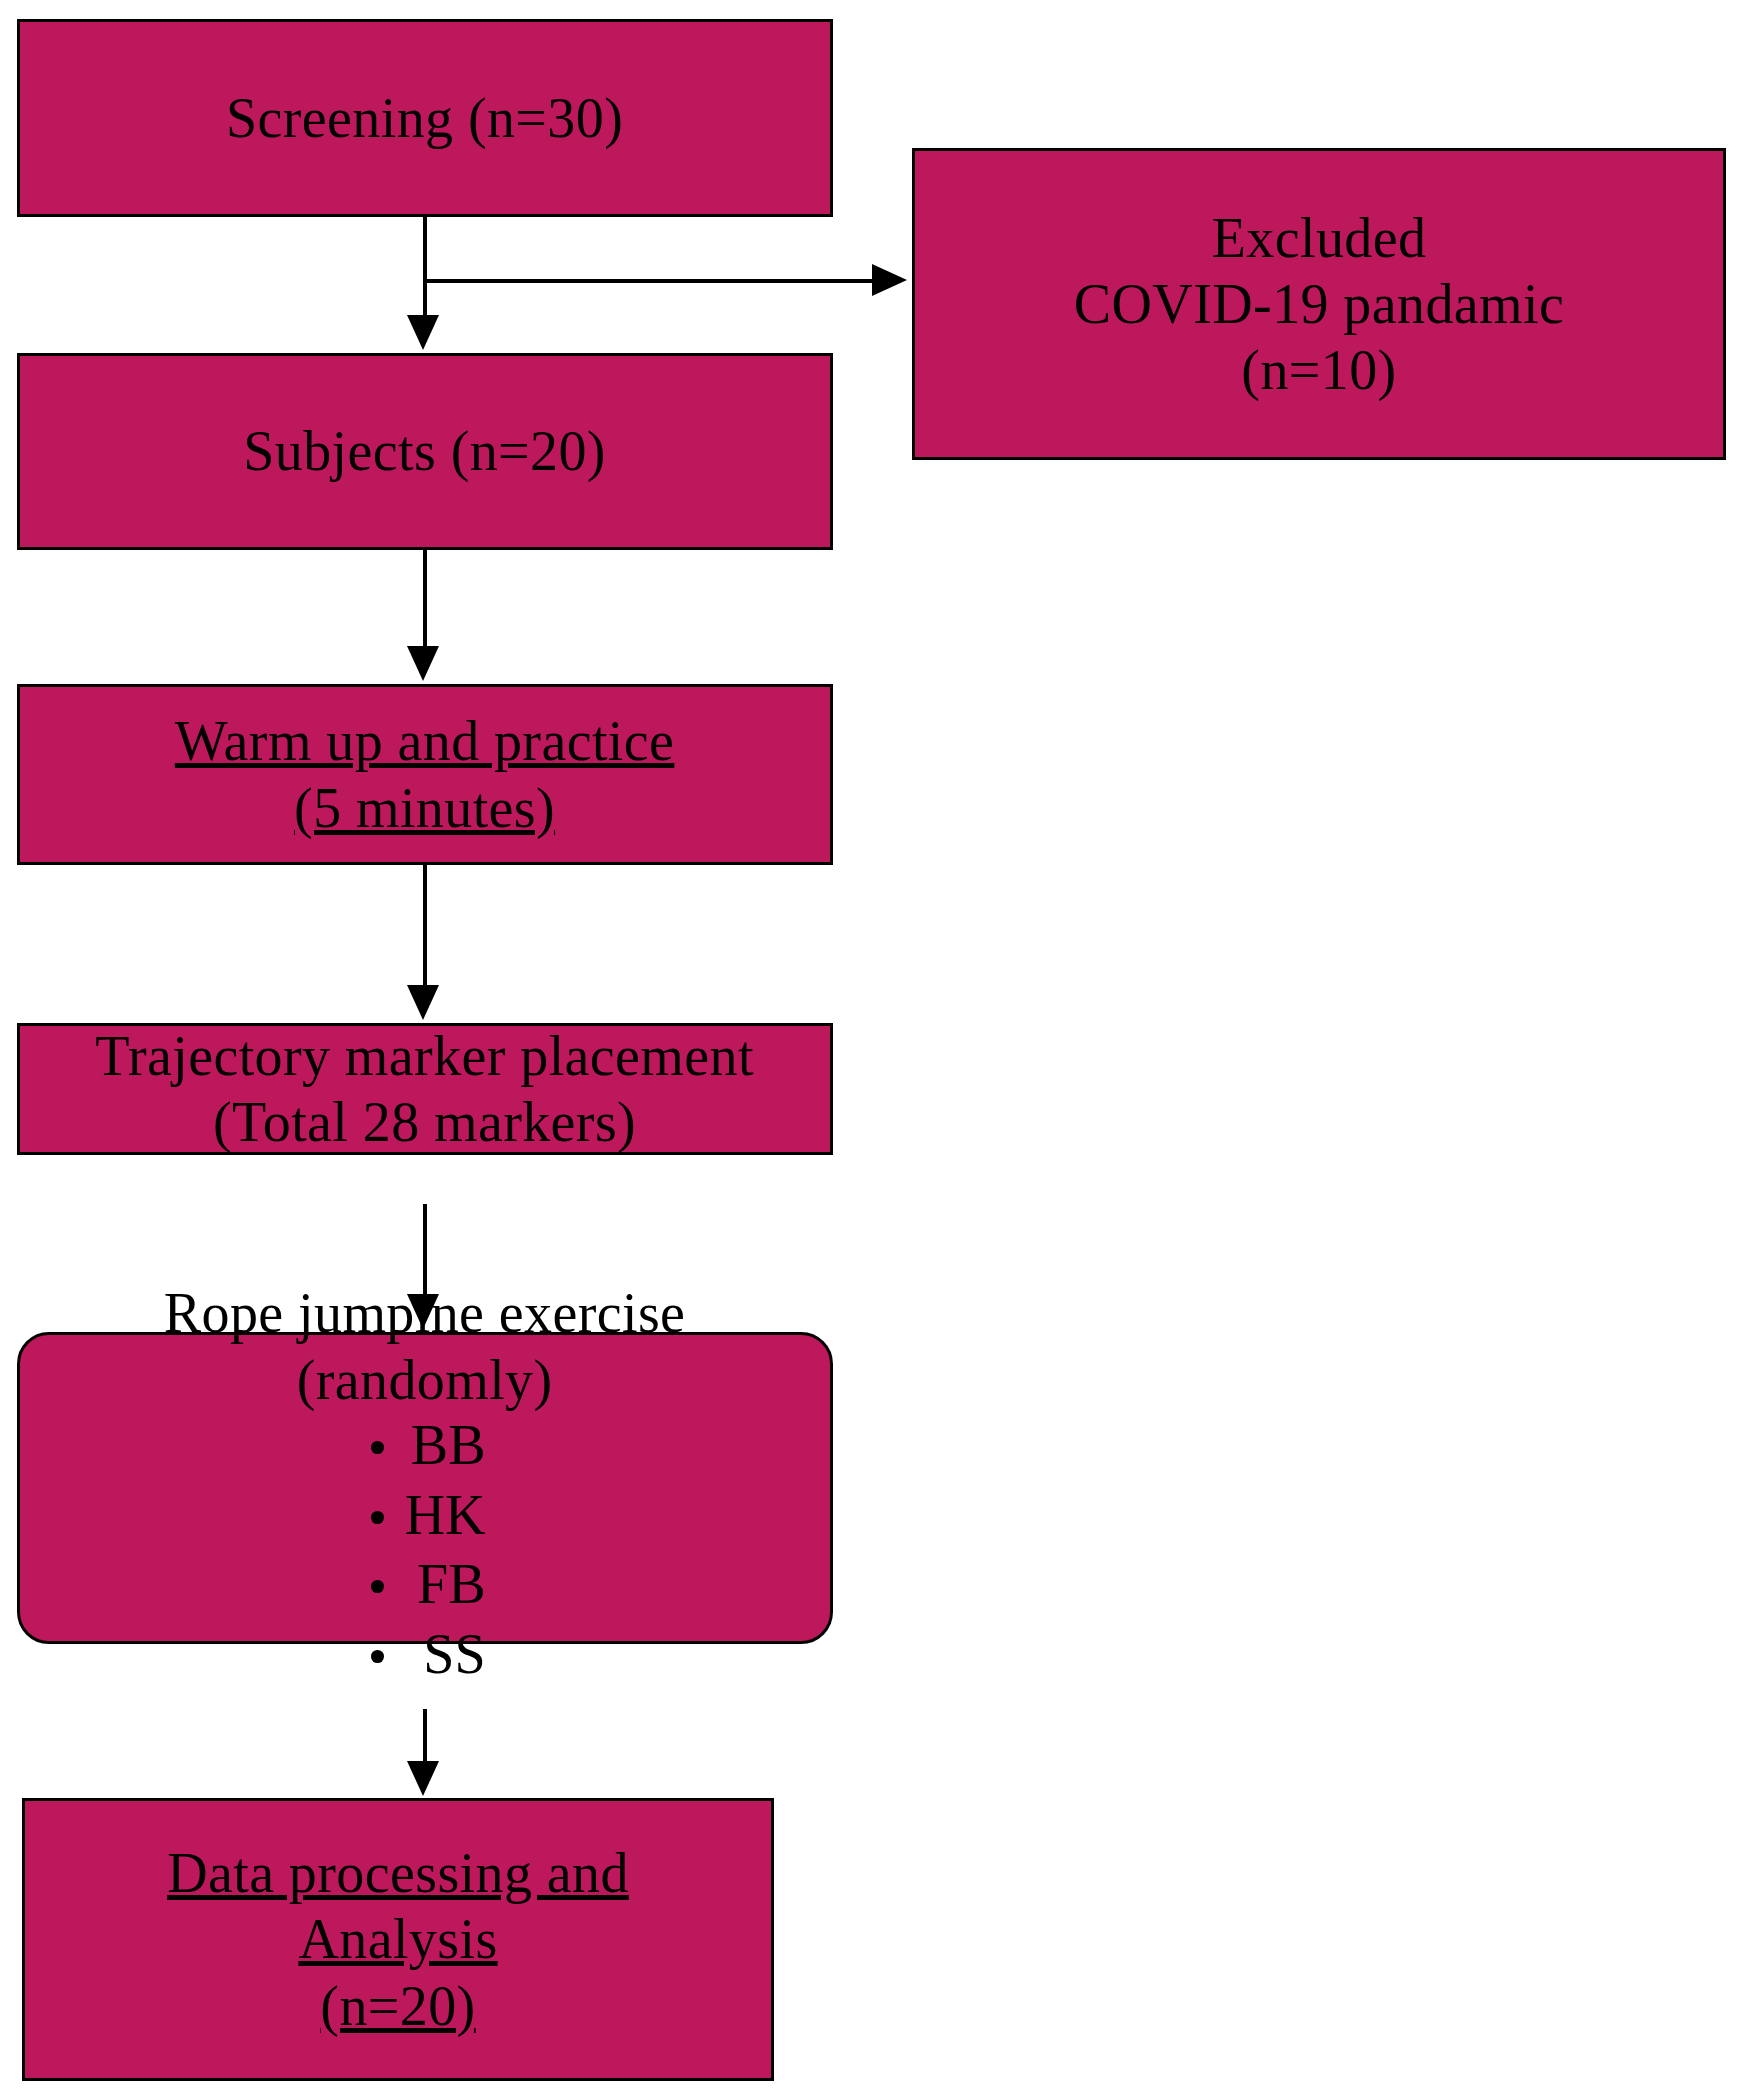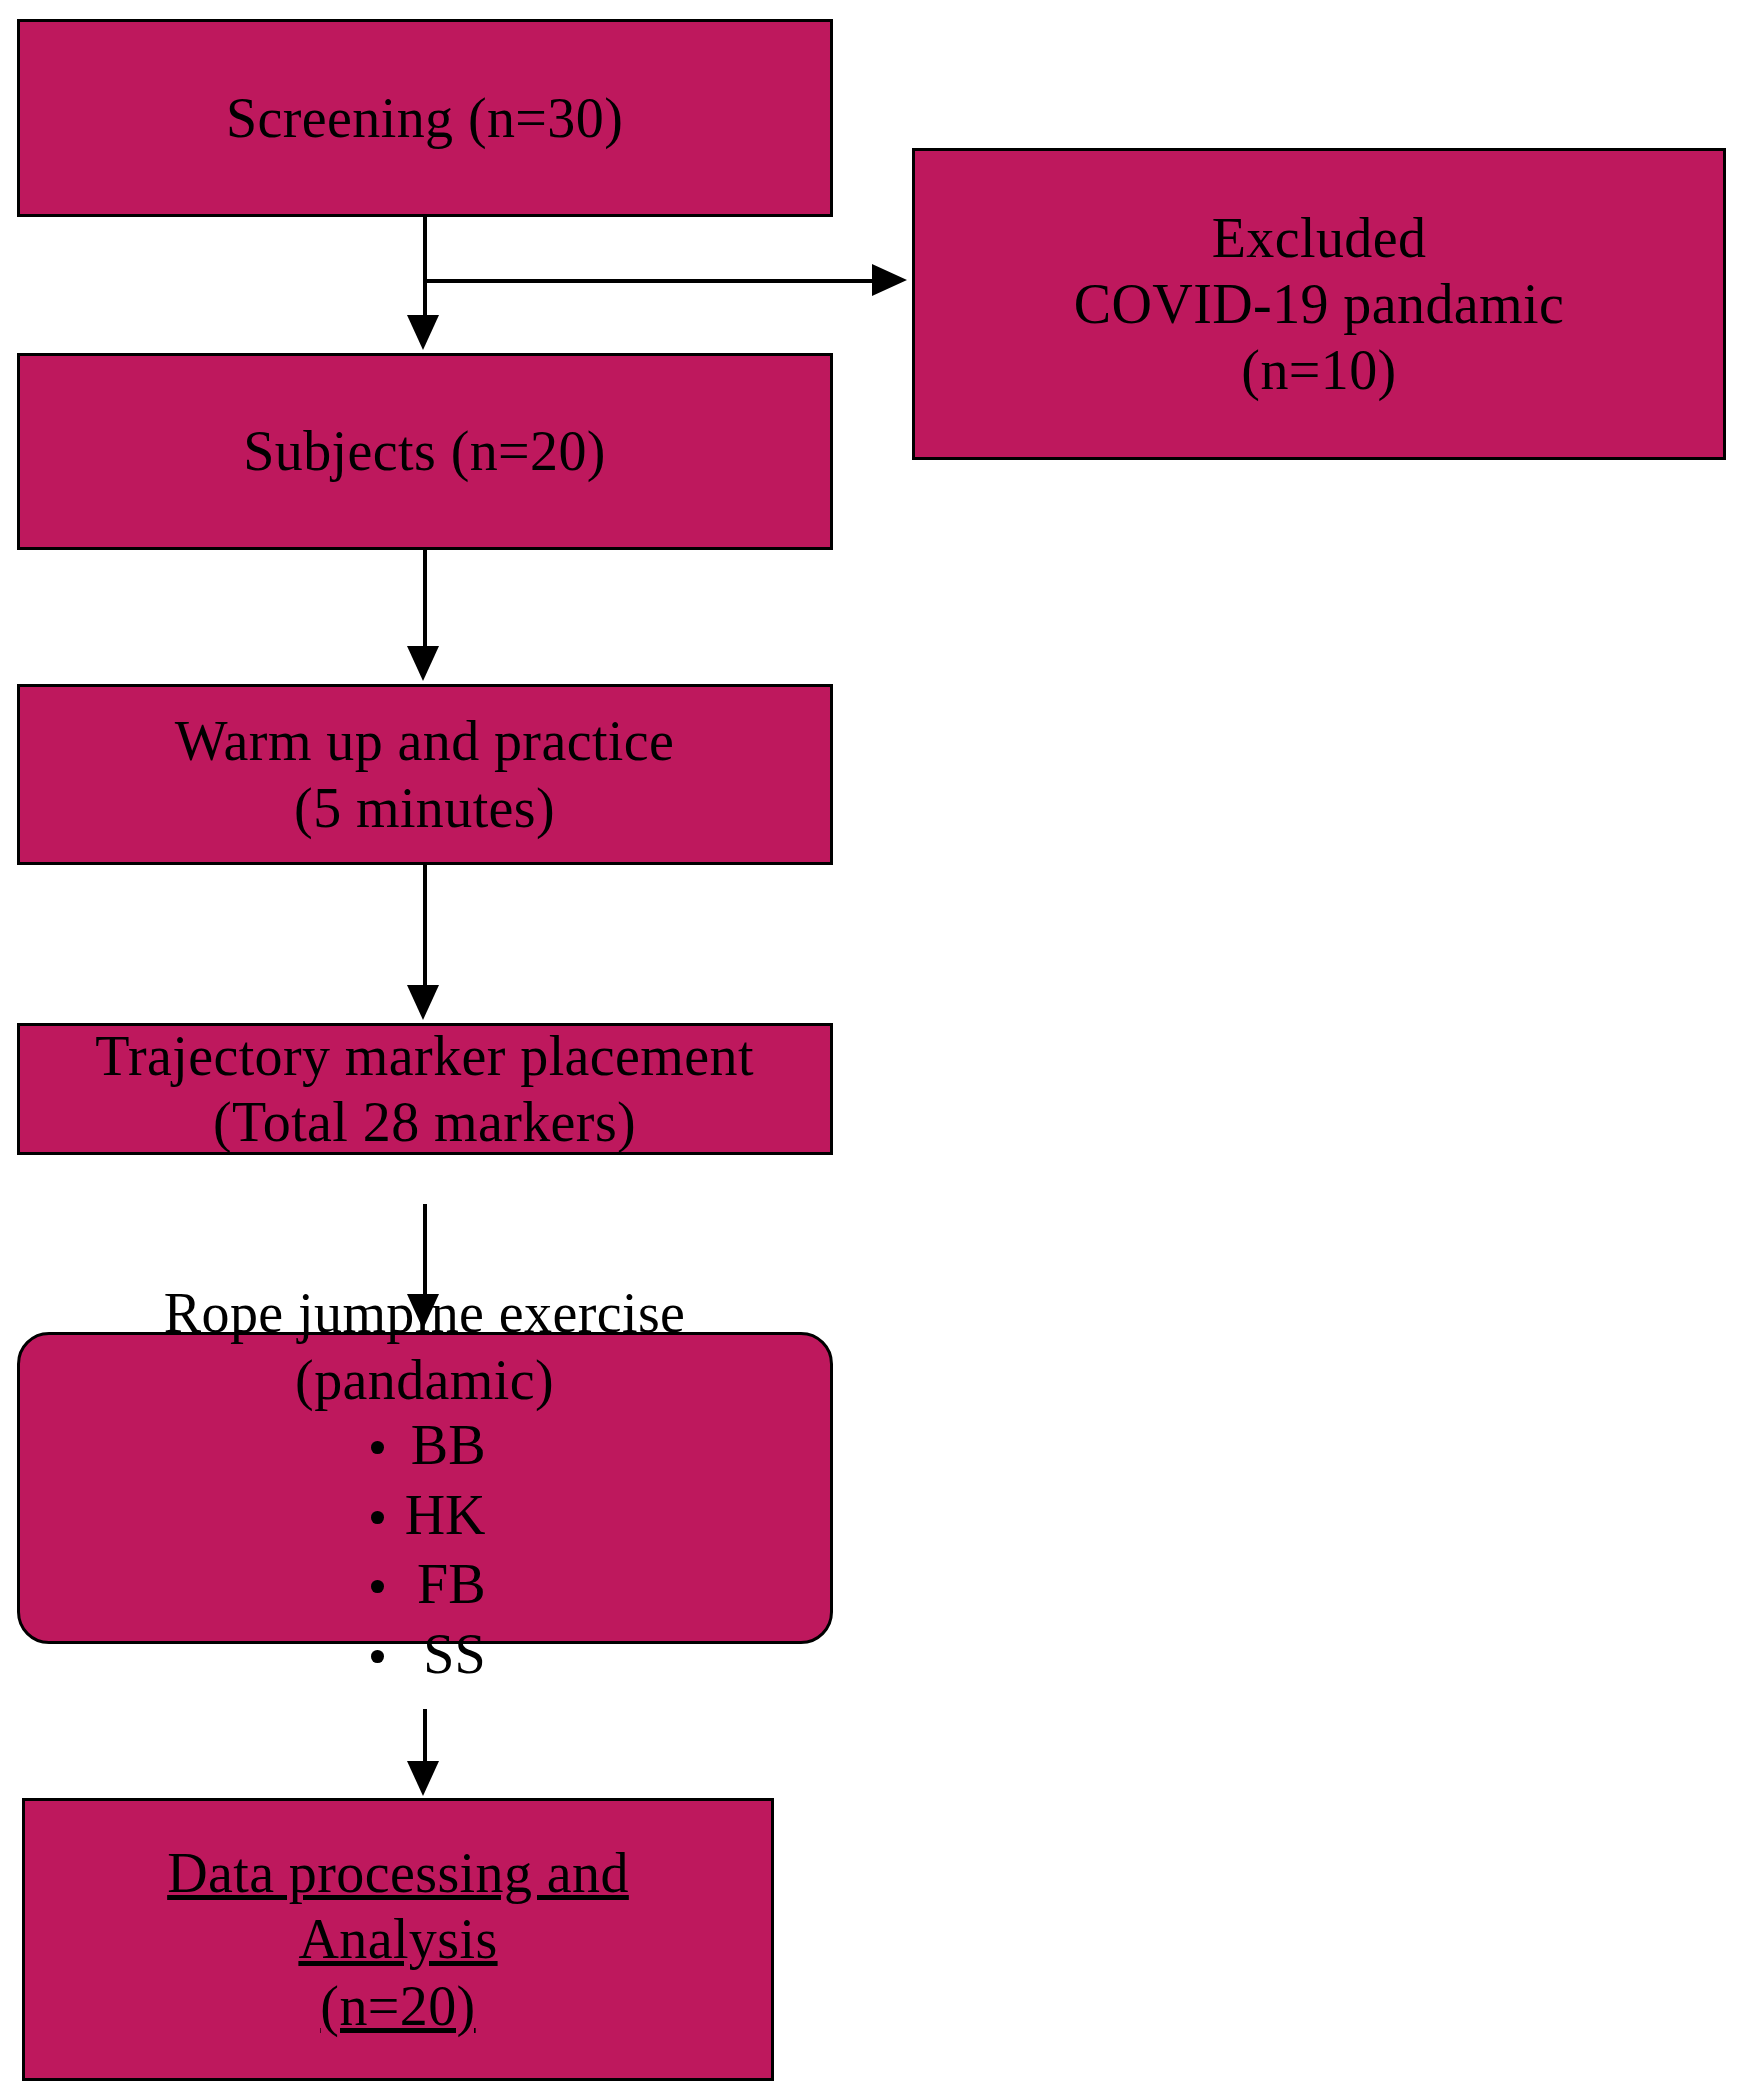--- a/index.html
+++ b/index.html
@@ -33,21 +33,21 @@
   .node .line {
     display: block;
     font-size: 56px;
     line-height: 1.18;
     letter-spacing: 0.4px;
     white-space: pre;
   }
   
   #node-screening   { left: 16.6px;   top: 19px;   width: 816px; height: 198px; }
   #node-subjects    { left: 16.6px;   top: 353px;  width: 816px; height: 197px; }
-  #node-warmup      { left: 16.6px;   top: 684px;  width: 816px; height: 181px; }
+  #node-warmup      { left: 16.6px;   top: 684px;  width: 816px; height: 181px; text-decoration: underline; }
   #node-markers     { left: 16.6px;   top: 1023px; width: 816px; height: 132px; }
   #node-rope        { left: 16.6px;   top: 1332px; width: 816px; height: 312px; border-radius: 32px; }
   #node-analysis    { left: 22px;   top: 1798px; width: 752px; height: 283px; text-decoration: underline; }
   #node-excluded    { left: 912px; top: 148px;  width: 814px; height: 312px; }
 
   
   #node-rope .node-body { display: flex; flex-direction: column; align-items: center; }
 
   .bullets {
     list-style: none;
@@ -142,21 +142,21 @@
   </div>
 
   <div class="node" id="node-markers">
     <span class="line">Trajectory marker placement</span>
     <span class="line">(Total 28 markers)</span>
   </div>
 
   <div class="node" id="node-rope">
     <div class="node-body">
       <span class="line">Rope jumpine exercise</span>
-      <span class="line">(pandamic)</span>
+      <span class="line">(randomly)</span>
       <ul class="bullets">
         <li>BB</li>
         <li>HK</li>
         <li>FB</li>
         <li>SS</li>
       </ul>
     </div>
   </div>
 
   <div class="node" id="node-analysis">

